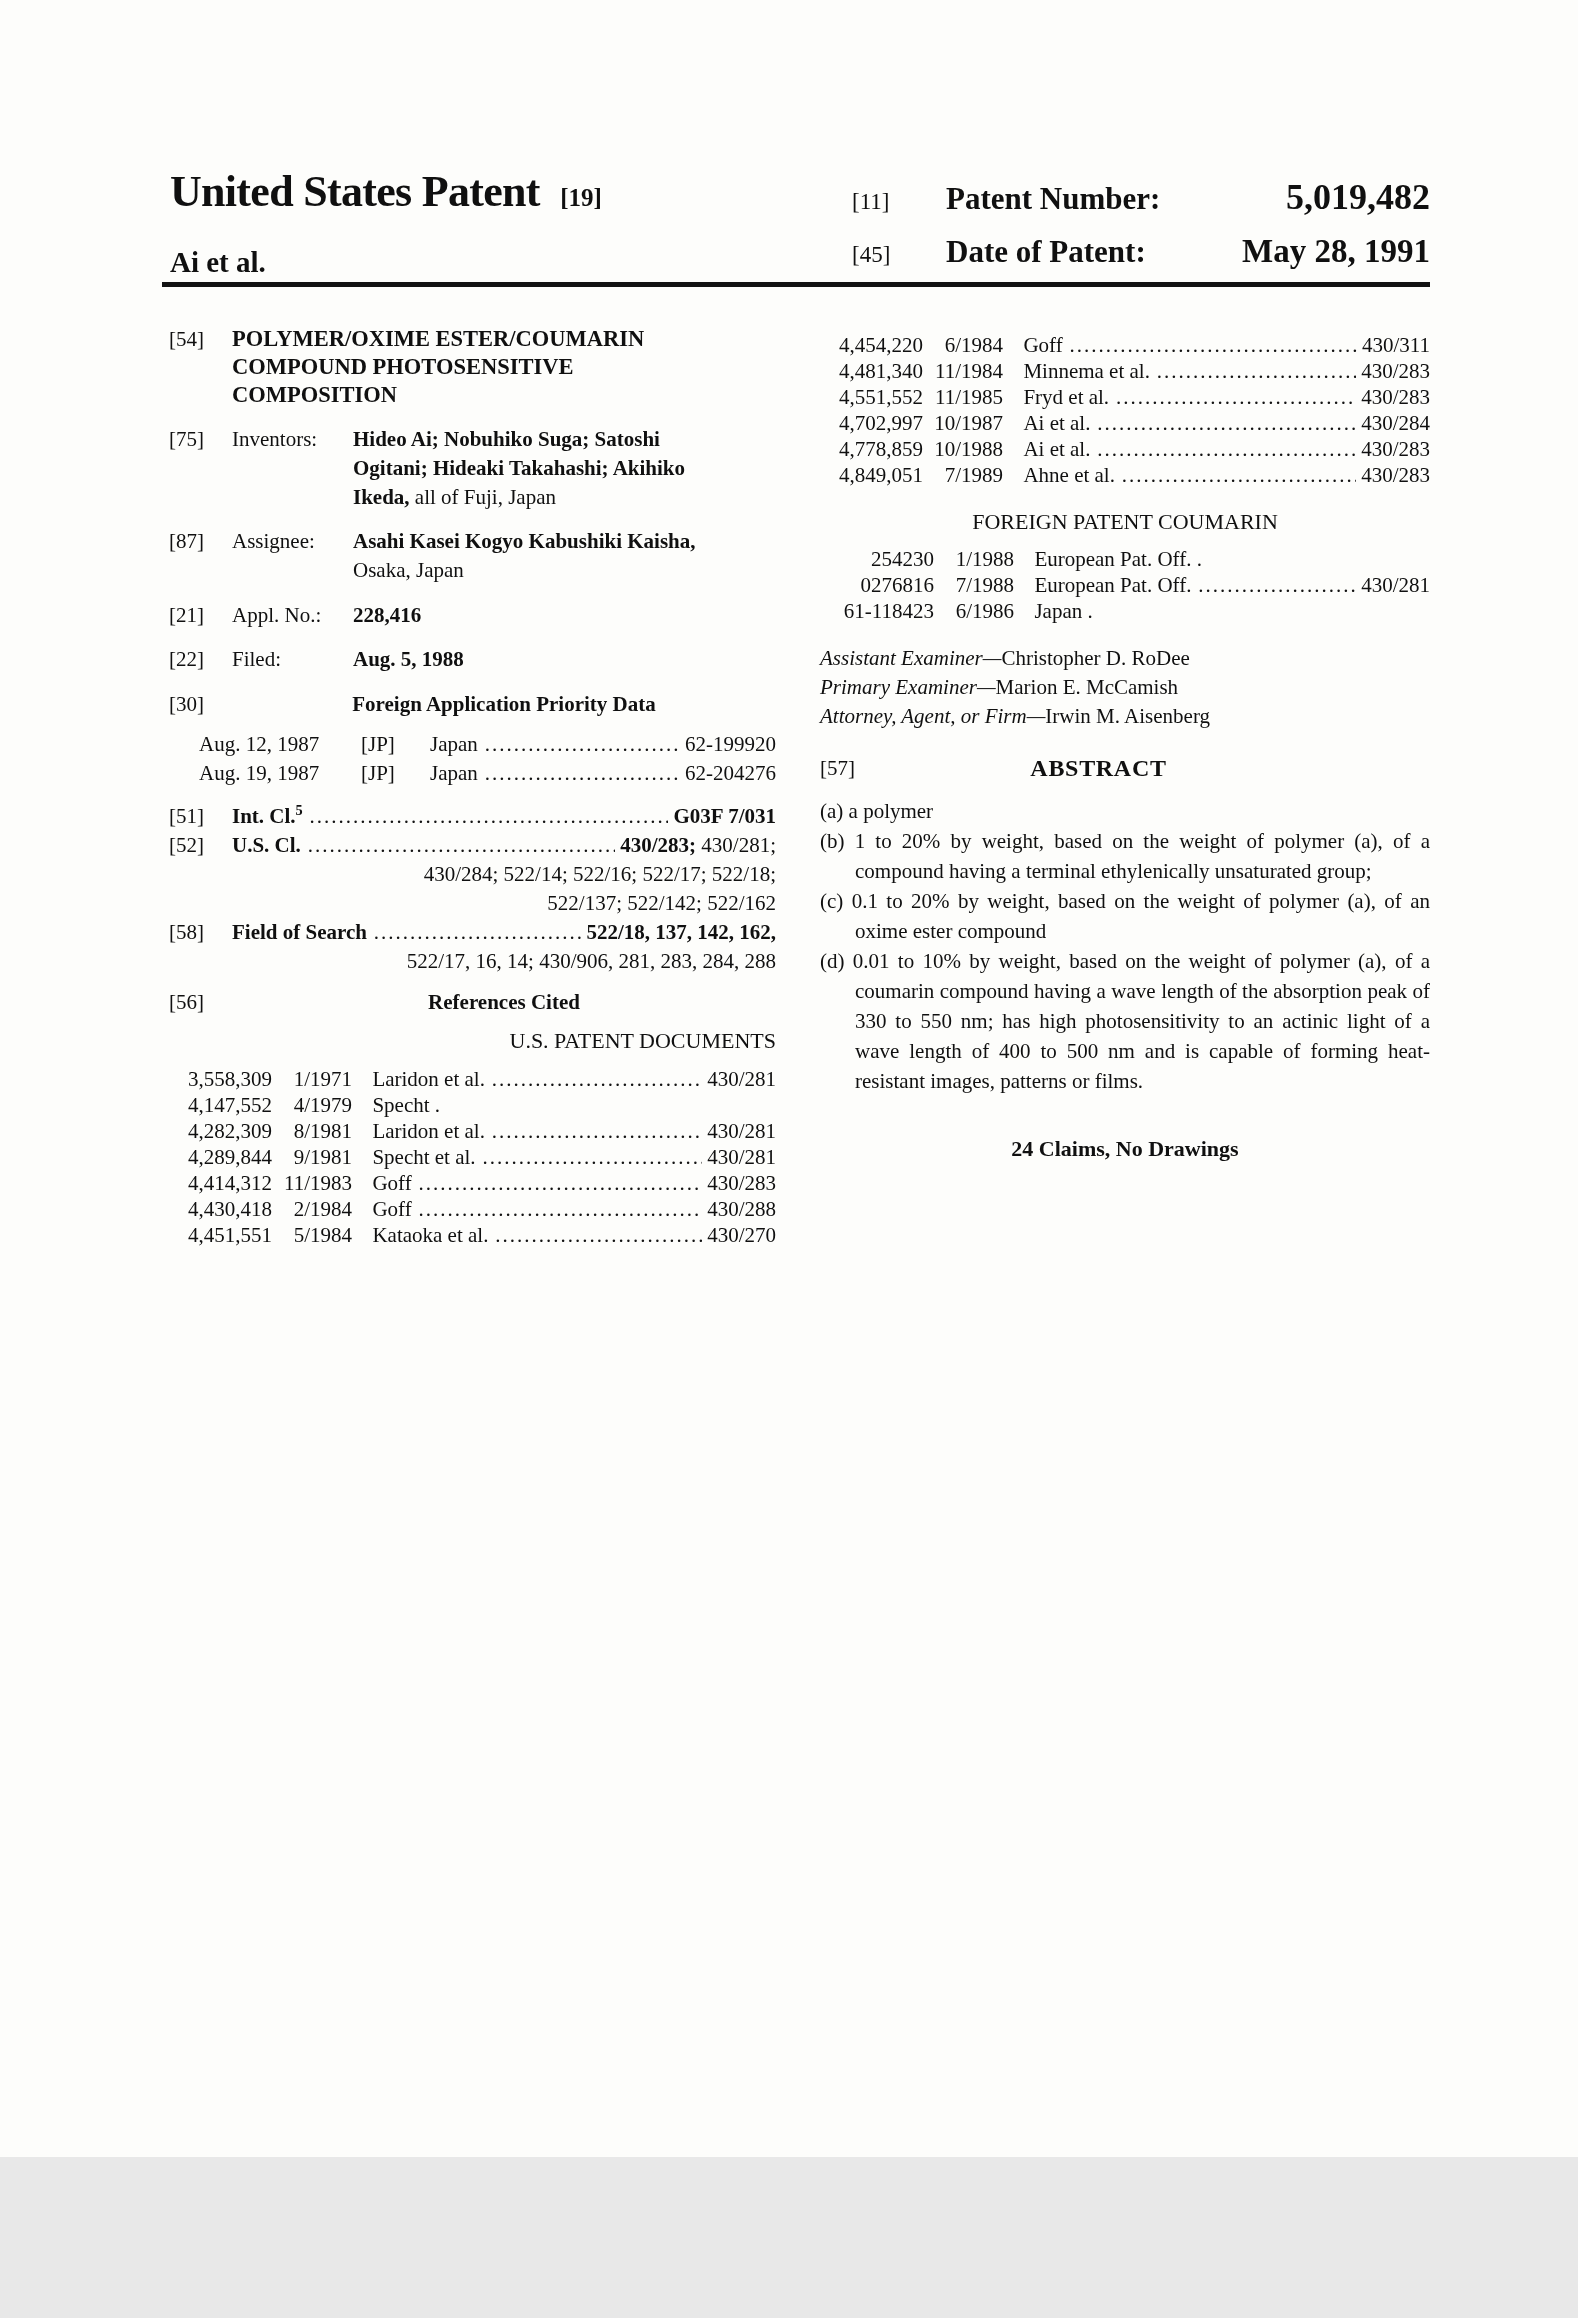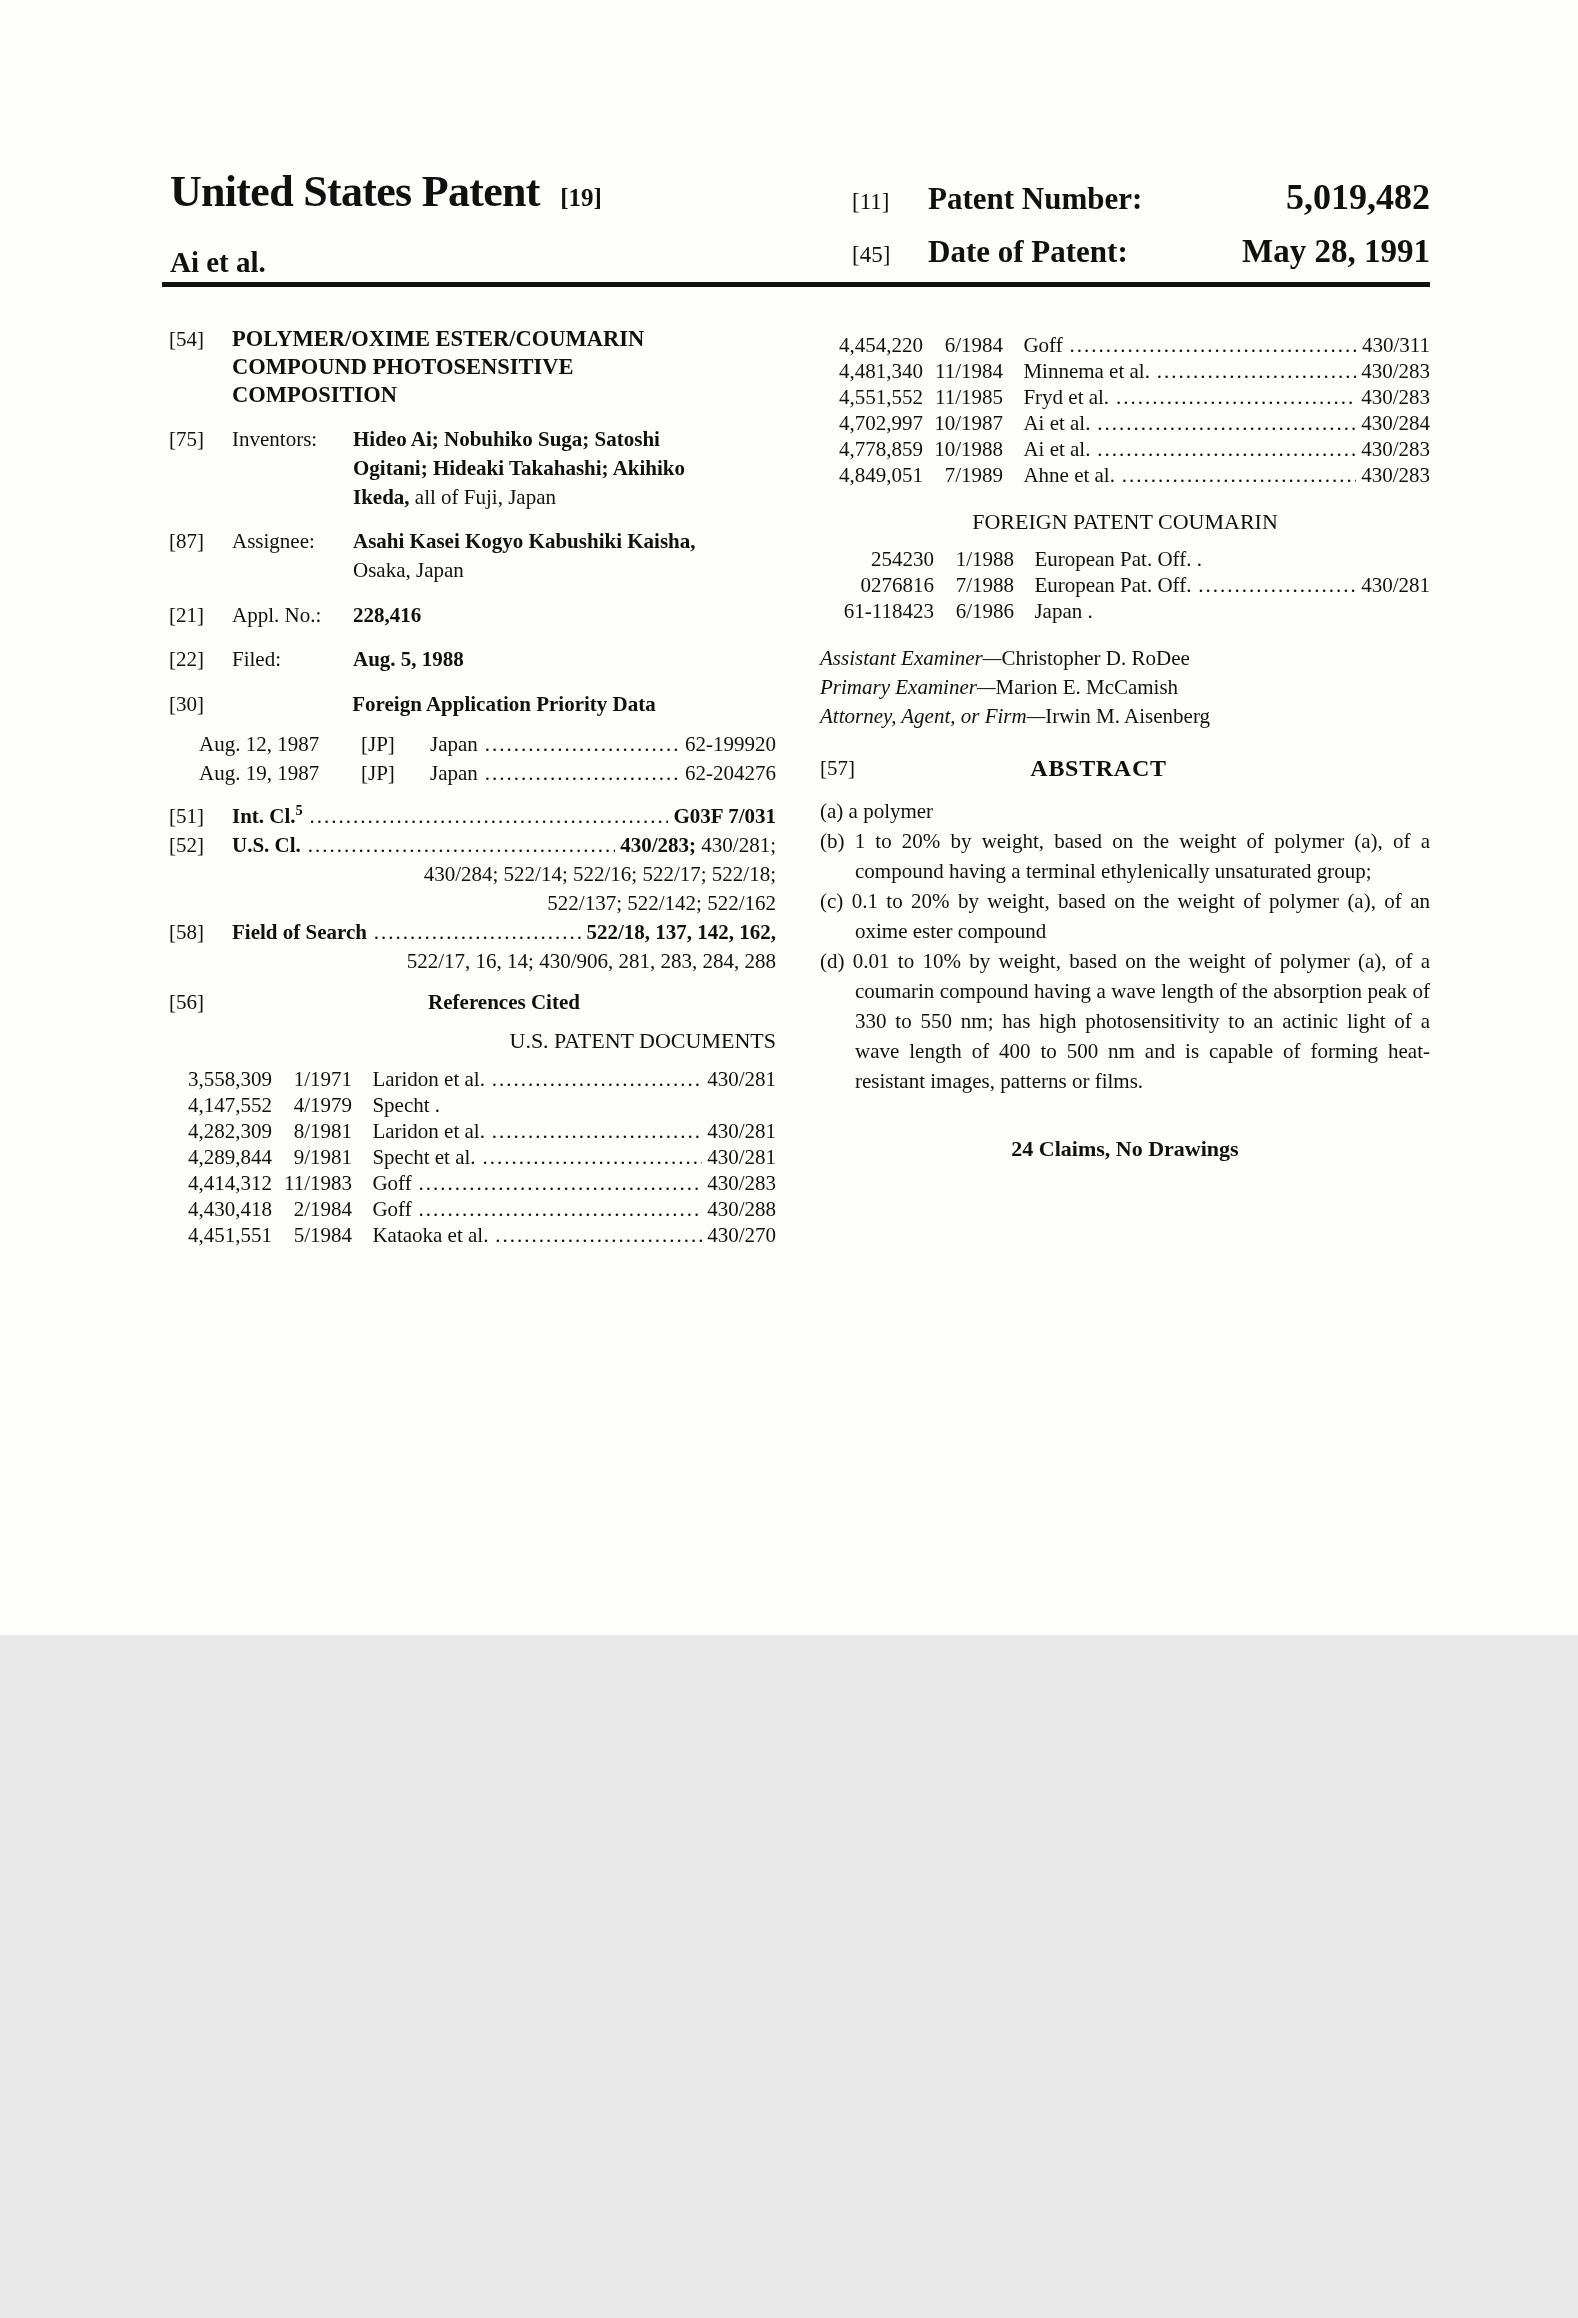--- a/index.html
+++ b/index.html
@@ -1,33 +1,33 @@
 <!DOCTYPE html>
 <html style="font-size:11px"><head>
 <meta charset="utf-8">
 <style>
   html,body { margin:0; padding:0; background:#e8e8e8; }
   .page {
-    position:relative; width:1578px; height:1635px;
+    position:relative; width:1578px; height:2157px;
     background:#fdfdfb; color:#101010;
     font-family:"Liberation Serif", serif;
     overflow:hidden;
   }
   
   .usp-title {
     position:absolute; left:170px; top:166px;
     font-size:44px; font-weight:bold; letter-spacing:-0.7px; white-space:nowrap;
   }
   .usp-title .tag19 { font-size:25px; font-weight:bold; margin-left:20.4px; letter-spacing:0; }
   .authors {
     position:absolute; left:170px; top:246px;
     font-size:29px; font-weight:bold;
   }
   .hdr-right { position:absolute; left:852px; top:176px; width:578px; }
-  .hdr-row { display:flex; align-items:baseline; margin-bottom:15px; }
+  .hdr-row { display:flex; align-items:baseline; margin-bottom:15px;gap:18px; }
   .hdr-tag { font-size:23px; width:76px; flex:none; }
   .hdr-label { font-size:31px; font-weight:bold; flex:1; white-space:nowrap; }
   .hdr-value { font-size:36px; font-weight:bold; text-align:right; white-space:nowrap; }
   .hdr-value.date { font-size:33px; }
   .rule { position:absolute; left:162px; top:282px; width:1268px; height:4.8px; background:#121212; }
 
   
   .col { position:absolute; font-size:21px; line-height:29px; }
   .col-left  { left:169px; top:325px; width:607px; }
   .col-right { left:820px; top:332px; width:610px; }

